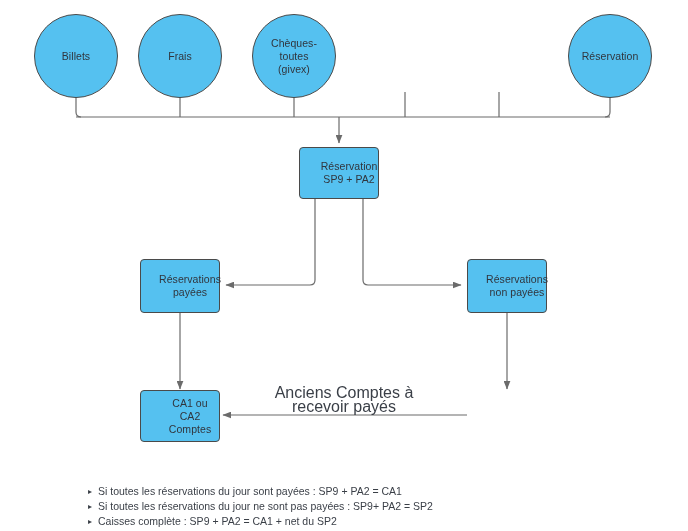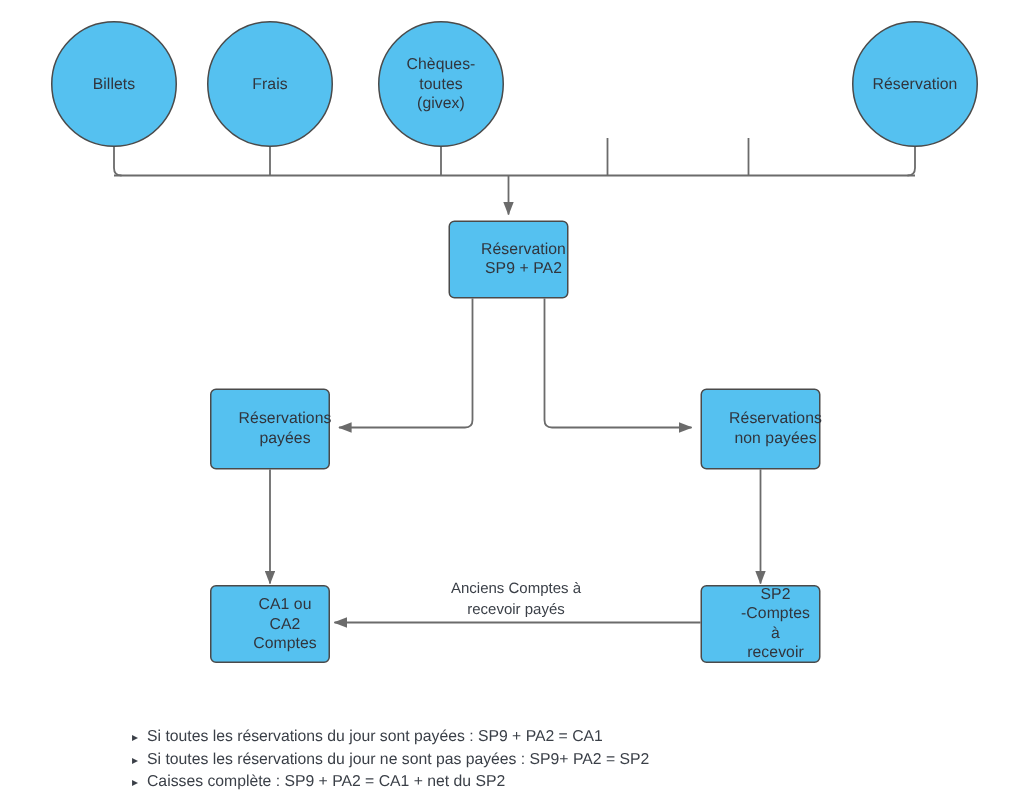--- a/index.html
+++ b/index.html
@@ -69,21 +69,21 @@
   .node.emphasis {
     color: #14161a;
     font-weight: 600;
   }
 
   
   .edge-caption {
     position: absolute;
     text-align: center;
     color: #3a3f47;
-    font-size: 10px;
+    font-size: 16px;
     line-height: 14px;
     white-space: pre-line;
   }
 
   
   #notes {
     position: absolute;
     left: 88px;
     top: 484px;
     width: 520px;
@@ -174,25 +174,20 @@
   <div class="node box" style="left:467px; top:259px; width:80px; height:54px;">
     <span class="node-label">Réservations
 non payées</span>
   </div>
 
   <div class="node box" style="left:140px; top:390px; width:80px; height:52px;">
     <span class="node-label">CA1 ou CA2
 Comptes</span>
   </div>
 
-  <div class="node box" style="left:467px; top:390px; width:80px; height:52px;">
-    <span class="node-label">SP2
--Comptes à
-recevoir</span>
-  </div>
 
   <div class="edge-caption" style="left:270px; top:386px; width:148px;">Anciens Comptes à
 recevoir payés</div>
 
   <div id="notes">
     <div class="note-item">
       <span class="note-bullet">▸</span>
       <span class="note-text">Si toutes les réservations du jour sont payées : SP9 + PA2 = CA1</span>
     </div>
     <div class="note-item">

